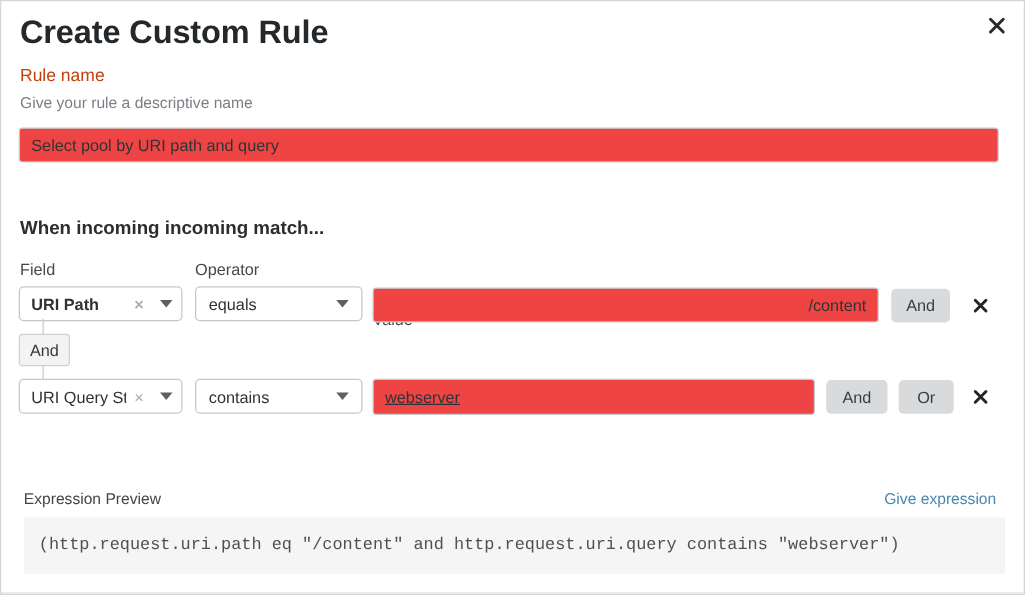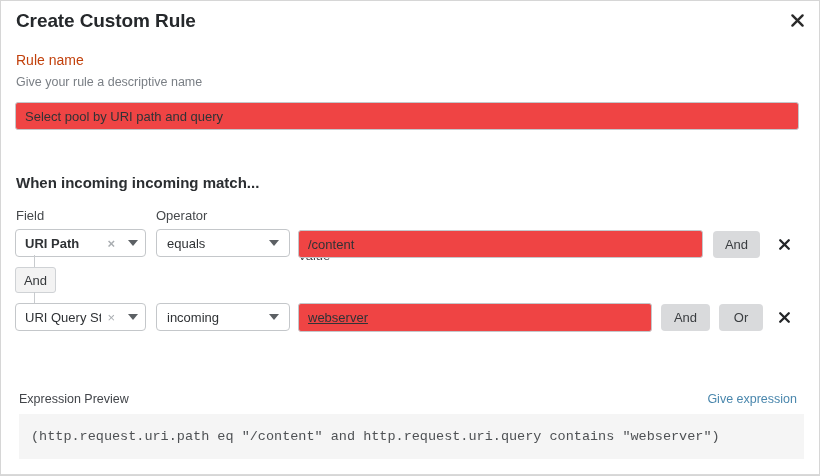--- a/index.html
+++ b/index.html
@@ -17,21 +17,21 @@
     height: 476px;
     box-sizing: border-box;
     background: #ffffff;
     border: 1px solid #d6d6d6;
     overflow: hidden;
   }
   .modal-title {
     position: absolute;
     left: 15px;
     top: 9px;
-    font-size: 19px;
+    font-size: 26px;
     font-weight: bold;
     color: #25282b;
     letter-spacing: -0.1px;
   }
   .close-btn {
     position: absolute;
     right: 9px;
     top: 6px;
     width: 26px;
     height: 26px;
@@ -141,21 +141,21 @@
     border-top: 6px solid #5c6064;
   }
 
   .field-select-1 { left: 14px;  top: 228px; width: 131px; font-weight: bold; }
   .field-select-2 { left: 14px;  top: 302px; width: 131px; }
   .op-select-1    { left: 155px; top: 228px; width: 134px; }
   .op-select-2    { left: 155px; top: 302px; width: 134px; }
   .op-select-1 .select-value, .op-select-2 .select-value { padding-left: 10px; }
   .op-select-1 .select-caret, .op-select-2 .select-caret { width: 30px; }
 
-  .value-input-1 { left: 297px; top: 229px; width: 405px; height: 28px; }
+  .value-input-1 { left: 297px; top: 229px; width: 405px; height: 28px; text-align: right; }
   .value-input-2 { left: 297px; top: 302px; width: 354px; height: 29px; text-decoration: underline; }
 
   
   .connector-line {
     position: absolute;
     left: 33px;
     width: 1px;
     background: #c8cbce;
   }
   .connector-top { top: 254px; height: 13px; }
@@ -301,21 +301,21 @@
   <div class="connector-line connector-bottom"></div>
 
   <div class="select-box field-select-2">
     <span class="select-value">URI Query St...</span>
     <span class="select-clear">×</span>
     <span class="select-caret">
         <span class="caret-tri"></span>
       </span>
   </div>
   <div class="select-box op-select-2">
-    <span class="select-value">incoming</span>
+    <span class="select-value">contains</span>
     <span class="select-caret">
         <span class="caret-tri"></span>
       </span>
   </div>
   <input class="text-input value-input-2" type="text" value="webserver" style="">
   <button class="logic-btn and-btn-2">And</button>
   <button class="logic-btn or-btn-2">Or</button>
   <div class="remove-btn remove-btn-2">
     <svg width="13" height="13" viewBox="0 0 13 13" aria-hidden="true">
       <path d="M2.2 2.2 L10.8 10.8 M10.8 2.2 L2.2 10.8" stroke="currentColor" stroke-width="2.3" stroke-linecap="round"></path>

